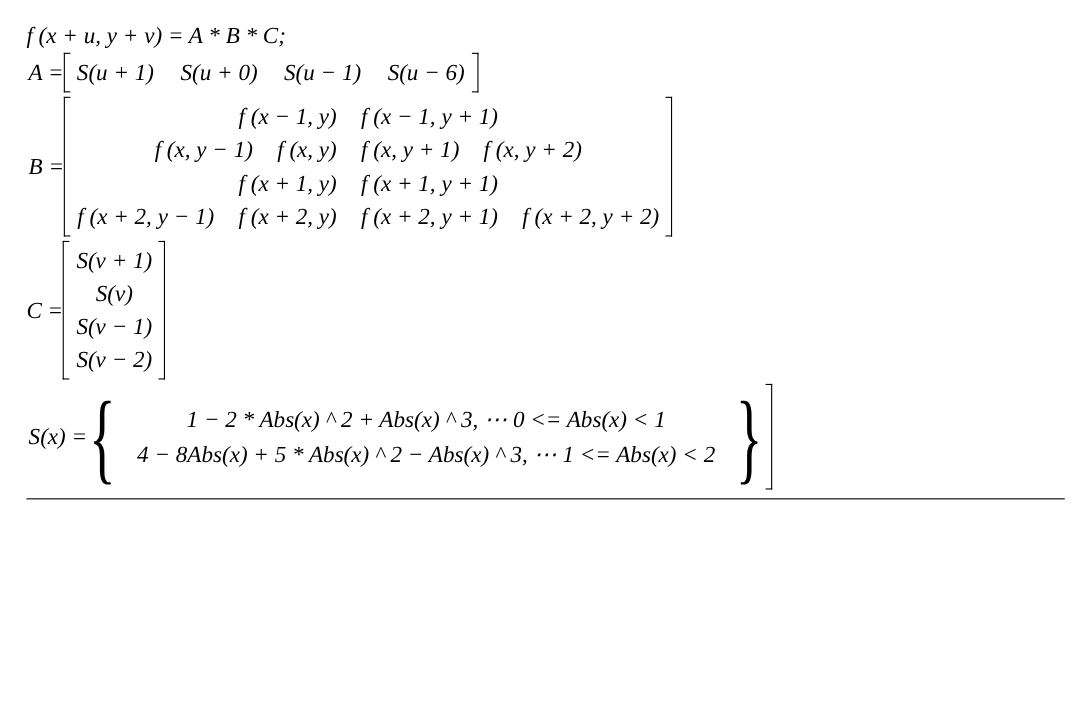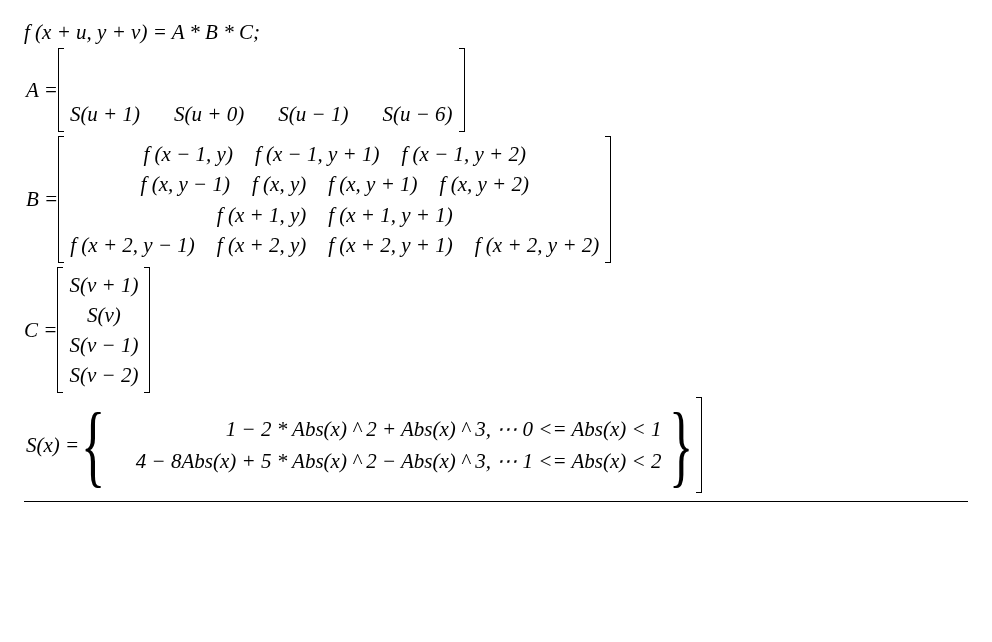--- a/index.html
+++ b/index.html
@@ -67,21 +67,21 @@
     .mcell {
       text-align: center;
       white-space: nowrap;
       padding: 3px 0;
     }
     hr.bottom {
       margin-top: 8px;
       border: none;
       border-top: 1px solid black;
     }
-    .tight { gap: 34px; margin-top: 48px; }
+    .tight { gap: 24px; }
     .pad-left { padding-left: 2px; }
   </style>
 </head>
 <body>
 
 <div class="row">
   <span>f (x + u, y + v) = A * B * C;</span>
 </div>
 
 <div class="row">
@@ -101,21 +101,20 @@
 </div>
 
 <div class="row">
   <span class="pad-left">B =</span>
   <span class="bracket-wrap">
     <span class="bracket-left"></span>
     <span class="mcol">
       <span class="mrow">
         <span class="mcell">f (x − 1, y)</span>
         <span class="mcell">f (x − 1, y + 1)</span>
-        <span class="mcell">f (x − 1, y + 2)</span>
       </span>
       <span class="mrow">
         <span class="mcell">f (x, y − 1)</span>
         <span class="mcell">f (x, y)</span>
         <span class="mcell">f (x, y + 1)</span>
         <span class="mcell">f (x, y + 2)</span>
       </span>
       <span class="mrow">
         <span class="mcell">f (x + 1, y)</span>
         <span class="mcell">f (x + 1, y + 1)</span>
@@ -142,21 +141,21 @@
       <span class="mcell">S(v − 2)</span>
     </span>
     <span class="bracket-right"></span>
   </span>
 </div>
 
 <div class="row">
   <span class="pad-left">S(x) =</span>
   <span class="brace-wrap">
     <span class="brace">{</span>
-    <span class="mcol" style="gap:2px; text-align:center; min-width: 560px; align-items: flex-end;">
+    <span class="mcol" style="gap:2px; text-align:center; min-width: 560px;">
       <span class="mcell">1 − 2 * Abs(x) ^ 2 + Abs(x) ^ 3, ⋯ 0 &lt;= Abs(x) &lt; 1</span>
       <span class="mcell">4 − 8Abs(x) + 5 * Abs(x) ^ 2 − Abs(x) ^ 3, ⋯ 1 &lt;= Abs(x) &lt; 2</span>
     </span>
     <span class="brace">}</span>
   </span>
   <span class="bracket-right" style="height:96px;"></span>
 </div>
 
 <hr class="bottom">
 

